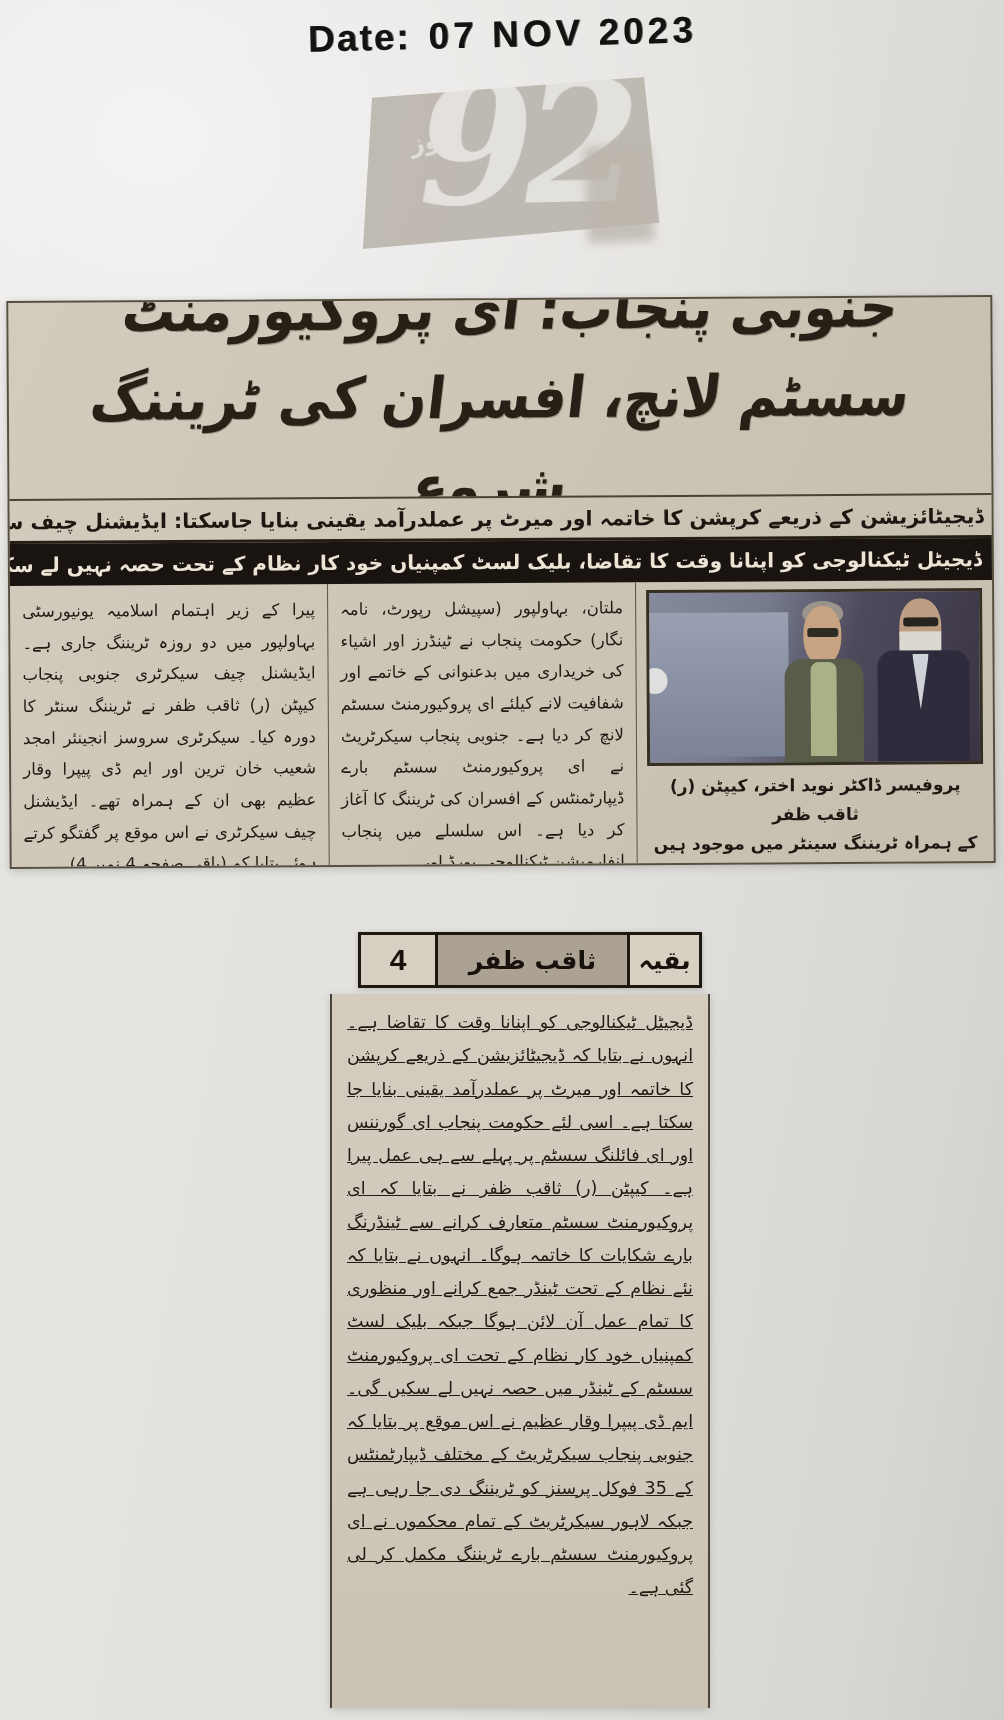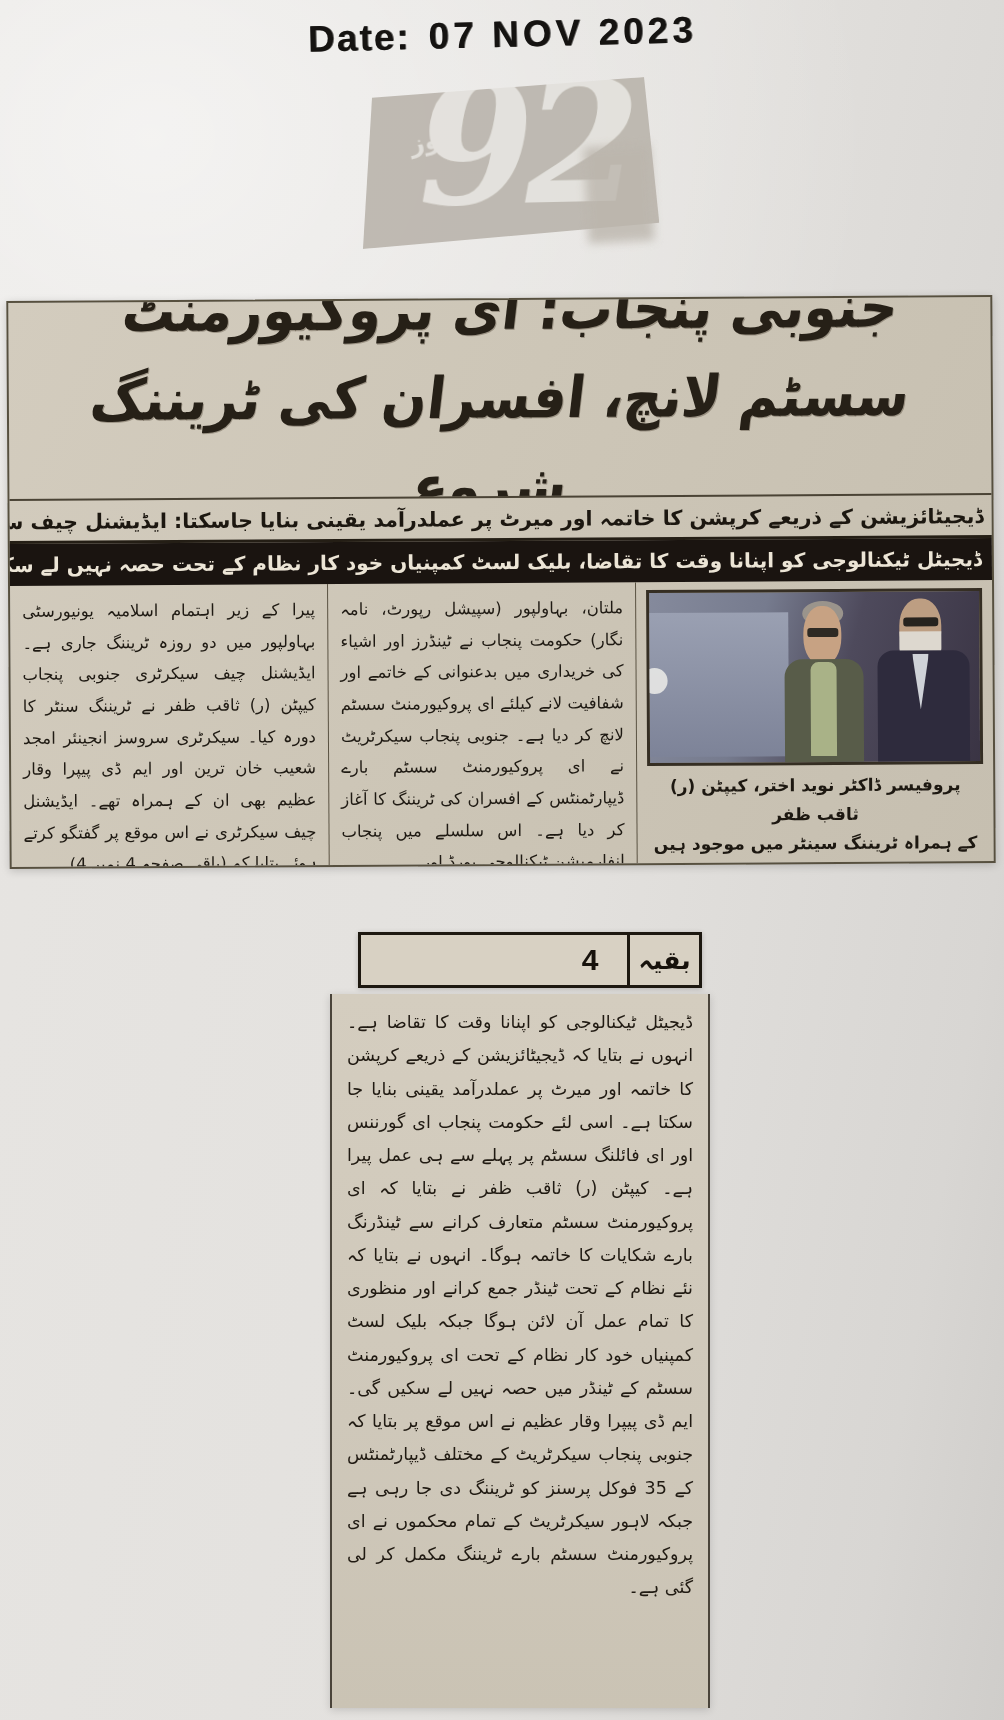--- a/index.html
+++ b/index.html
@@ -116,21 +116,21 @@
   
   .clipping-bottom{
     position:absolute;left:330px;top:994px;width:380px;height:714px;
     background:linear-gradient(180deg,#d4cdbf 0%,#cfc8ba 60%,#cac3b4 100%);
     border-left:2px solid #4a443a;border-right:2px solid #4a443a;
     box-sizing:border-box;padding:12px 15px;overflow:hidden;
     box-shadow:0 2px 8px rgba(0,0,0,.15);
   }
   .cont-text{
     direction:rtl;text-align:justify;color:#201a12;
-    font-size:17.5px;line-height:1.9;font-weight:500;
+    font-size:17.5px;line-height:1.9;font-weight:500;text-decoration:underline;
   }
 </style>
 </head>
 <body>
 
 <div id="page">
 
   <div class="date-stamp">
     <span>Date:</span><span class="val">07 NOV 2023</span>
   </div>
@@ -173,20 +173,21 @@
         <div class="caption">
           <div>پروفیسر ڈاکٹر نوید اختر، کیپٹن (ر) ثاقب ظفر</div>
           <div>کے ہمراہ ٹریننگ سینٹر میں موجود ہیں</div>
         </div>
       </div>
     </div>
   </div>
 
   <div class="cont-strip">
     <div class="cont-cell cont-label">بقیہ</div>
+    <div class="cont-cell cont-name">ثاقب ظفر</div>
     <div class="cont-cell cont-page">4</div>
   </div>
 
   <div class="clipping-bottom">
     <div class="cont-text">ڈیجیٹل ٹیکنالوجی کو اپنانا وقت کا تقاضا ہے۔ انہوں نے بتایا کہ ڈیجیٹائزیشن کے ذریعے کرپشن کا خاتمہ اور میرٹ پر عملدرآمد یقینی بنایا جا سکتا ہے۔ اسی لئے حکومت پنجاب ای گورننس اور ای فائلنگ سسٹم پر پہلے سے ہی عمل پیرا ہے۔ کیپٹن (ر) ثاقب ظفر نے بتایا کہ ای پروکیورمنٹ سسٹم متعارف کرانے سے ٹینڈرنگ بارے شکایات کا خاتمہ ہوگا۔ انہوں نے بتایا کہ نئے نظام کے تحت ٹینڈر جمع کرانے اور منظوری کا تمام عمل آن لائن ہوگا جبکہ بلیک لسٹ کمپنیاں خود کار نظام کے تحت ای پروکیورمنٹ سسٹم کے ٹینڈر میں حصہ نہیں لے سکیں گی۔ ایم ڈی پیپرا وقار عظیم نے اس موقع پر بتایا کہ جنوبی پنجاب سیکرٹریٹ کے مختلف ڈیپارٹمنٹس کے 35 فوکل پرسنز کو ٹریننگ دی جا رہی ہے جبکہ لاہور سیکرٹریٹ کے تمام محکموں نے ای پروکیورمنٹ سسٹم بارے ٹریننگ مکمل کر لی گئی ہے۔</div>
   </div>
 
 </div>
 
 </body></html>

